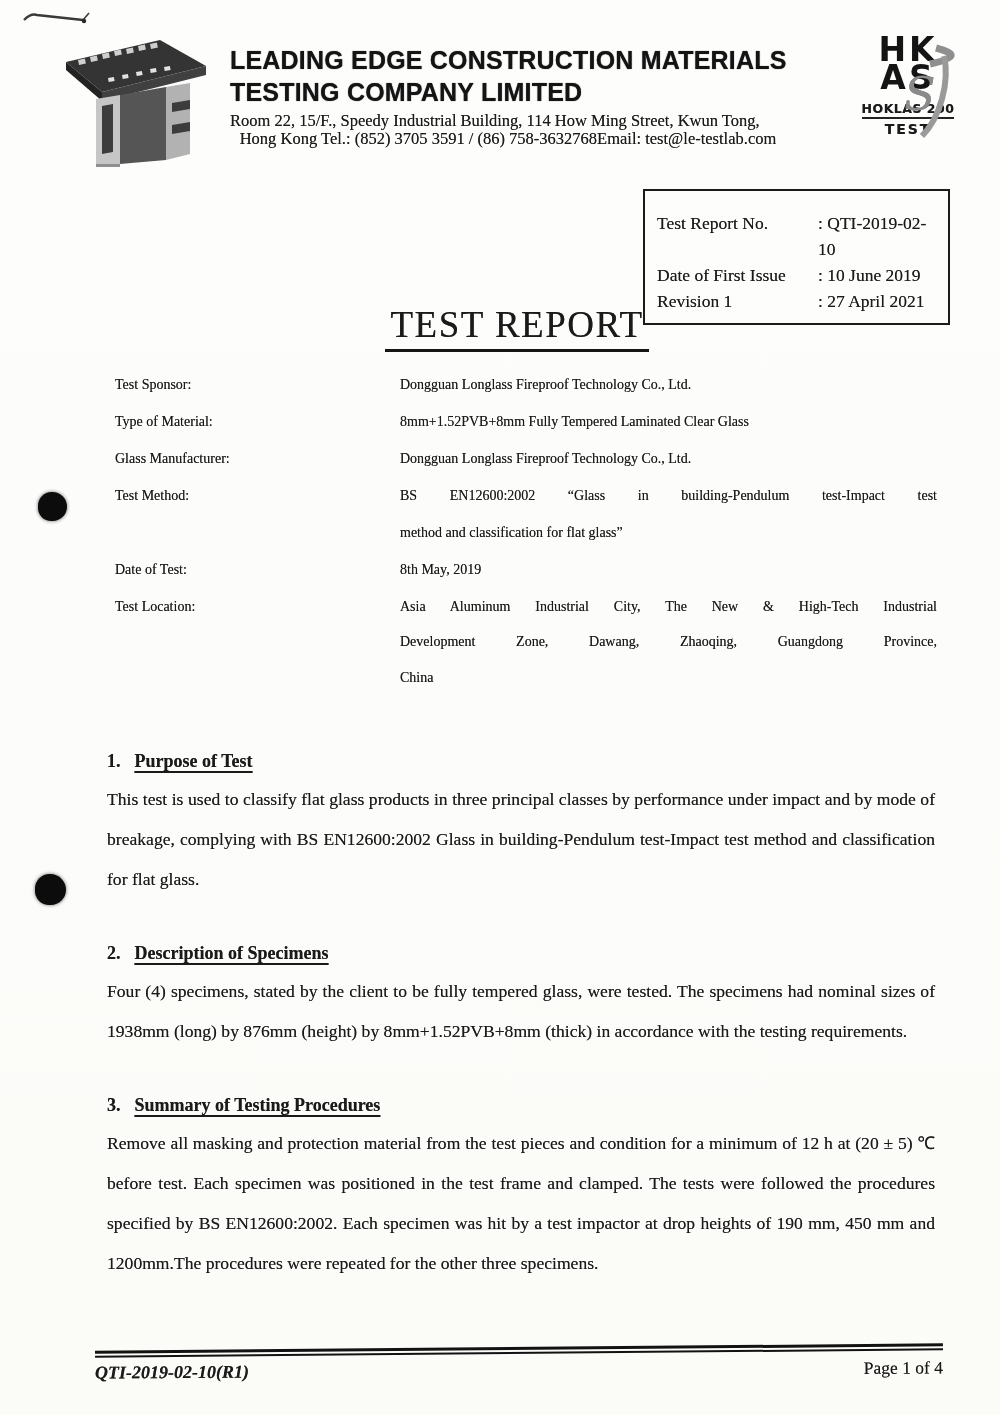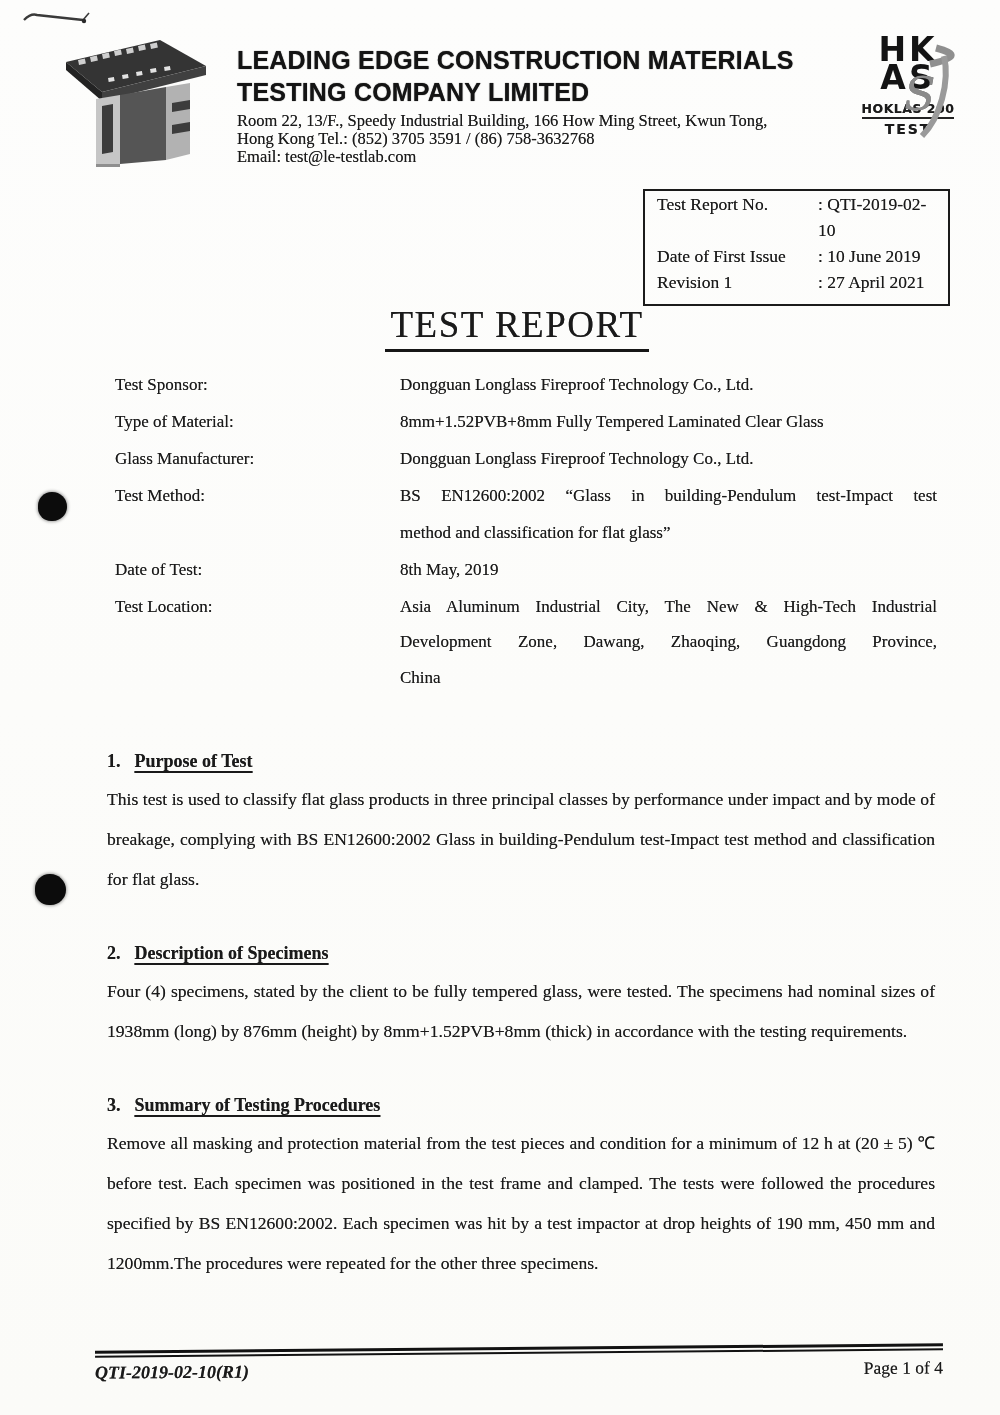--- a/index.html
+++ b/index.html
@@ -5,49 +5,49 @@
   html,body { margin:0; padding:0; background:#e8e8e6; }
   .page {
     position:relative; width:1000px; height:1415px; margin:0 auto;
     background:linear-gradient(180deg,#fdfdfc 0%,#fbfbf8 100%);
     font-family:"Liberation Serif", serif; color:#1a1a1a; overflow:hidden;
     text-shadow:0 0 0.6px rgba(25,25,25,0.65);
   }
 
   
   .logo-box { position:absolute; left:62px; top:36px; width:150px; height:134px; }
-  .header-text { position:absolute; left:237px; top:44px; width:560px; }
+  .header-text { position:absolute; left:230px; top:44px; width:560px; }
   .co-name { font-family:"Liberation Sans", sans-serif; font-weight:800; font-size:25px;
              line-height:32px; letter-spacing:0.2px; color:#141414;
              text-shadow:0 0 1px rgba(10,10,10,0.8); }
   .addr { font-size:16.5px; line-height:18px; margin-top:4px; }
-  .tel-row { display:flex; justify-content:center; width:556px; font-size:16.5px; line-height:18px;flex-direction:column; }
+  .tel-row { display:flex; justify-content:center; width:556px; font-size:16.5px; line-height:18px; }
 
   .hkas { position:absolute; left:852px; top:36px; width:112px; height:130px; text-align:center; }
   .hkas-letters { font-family:"DejaVu Sans", sans-serif; font-weight:900; font-size:33px;
                   line-height:28px; letter-spacing:3px; color:#141414; text-shadow:none; }
   .hkas-swoosh { position:absolute; left:0; top:0; pointer-events:none; }
   .hkas-hoklas { margin-top:9px; font-family:"DejaVu Sans", sans-serif; font-weight:800; font-size:12.5px;
                  letter-spacing:0.5px; border-bottom:2px solid #222; display:inline-block; padding-bottom:1px; }
   .hkas-test { font-family:"DejaVu Sans", sans-serif; font-weight:700; font-size:14px; letter-spacing:2px; margin-top:2px; }
 
   
   .report-box { position:absolute; left:643px; top:189px; width:307px; box-sizing:border-box;
-                border:2px solid #1b1b1b; padding:0 10px 9px 12px; font-size:17.5px; }
+                border:2px solid #1b1b1b; padding:19px 10px 9px 12px; font-size:17.5px; }
   .rb-row { display:flex; line-height:26px; }
   .rb-label { width:152px; flex-shrink:0; }
   .rb-value { flex:1;margin-left:9px; }
 
   
   .title-wrap { position:absolute; left:0; right:0; top:303px; text-align:center; padding-left:34px; }
   .doc-title { display:inline-block; font-size:37px; letter-spacing:1.5px;
                border-bottom:3px solid #161616; padding:0 5px 3px; }
 
   
-  .details { position:absolute; left:115px; top:366px; width:822px; font-size:17px; }
+  .details { position:absolute; left:115px; top:366px; width:822px; font-size:14px; }
   .detail-row { display:flex; align-items:flex-start; }
   .detail-label { width:285px; flex-shrink:0; line-height:37px; }
   .detail-value { flex:1; line-height:37px; }
   .jline { text-align:justify; text-align-last:justify; }
   .loc-lines { line-height:33px; padding-top:2px; }
   .loc-china { line-height:40px; }
   .b { font-weight:400; }
 
   
   .sections { position:absolute; left:107px; top:748px; width:828px; font-size:17.6px; }
@@ -112,21 +112,21 @@
       <polygon points="104,51 128,47 128,118 104,124" fill="#b2b2b2"></polygon>
       <polygon points="110,67 128,64 128,73 110,76" fill="#3c3c3c"></polygon>
       <polygon points="110,89 128,86 128,95 110,98" fill="#3c3c3c"></polygon>
       <polygon points="34,128 58,128 58,131 34,131" fill="#8f8f8f"></polygon>
     </svg>
   </div>
 
   <div class="header-text">
     <div class="co-name">LEADING EDGE CONSTRUCTION MATERIALS</div>
     <div class="co-name">TESTING COMPANY LIMITED</div>
-    <div class="addr">Room 22, 13/F., Speedy Industrial Building, 166 How Ming Street, Kwun Tong,</div>
+    <div class="addr">Room 22, 15/F., Speedy Industrial Building, 114 How Ming Street, Kwun Tong,</div>
     <div class="tel-row">
       <span>Hong Kong Tel.: (852) 3705 3591 / (86) 758-3632768</span>
       <span>Email: test@le-testlab.com</span>
     </div>
   </div>
 
   <div class="hkas">
     <svg class="hkas-swoosh" width="112" height="110" viewBox="0 0 112 110">
       <path d="M84,12 c22,6 20,10 -6,16" stroke="#8f8f8f" stroke-width="7" fill="none"></path>
       <path d="M92,20 c6,26 -4,62 -22,80" stroke="#9a9a9a" stroke-width="6" fill="none"></path>

